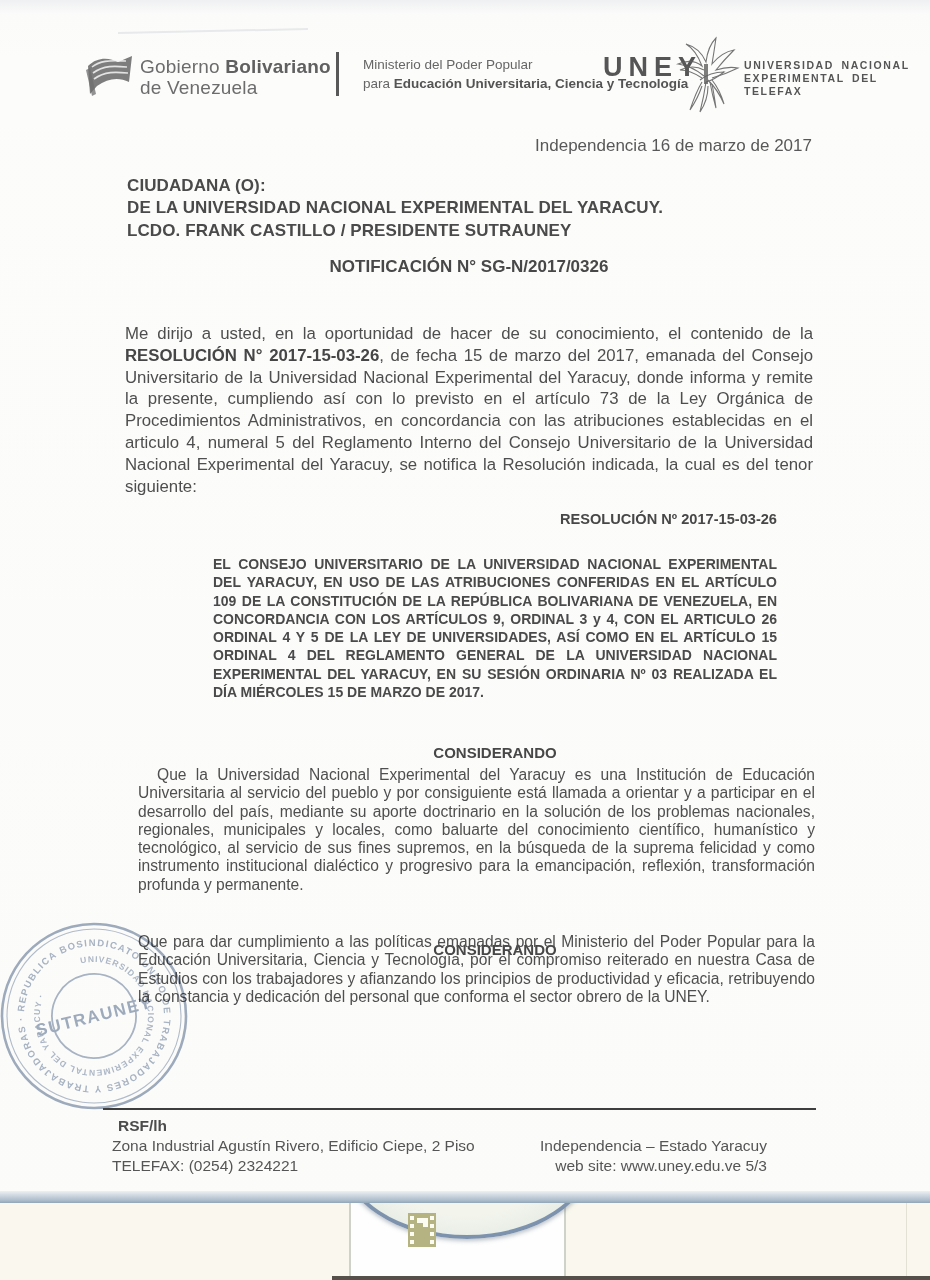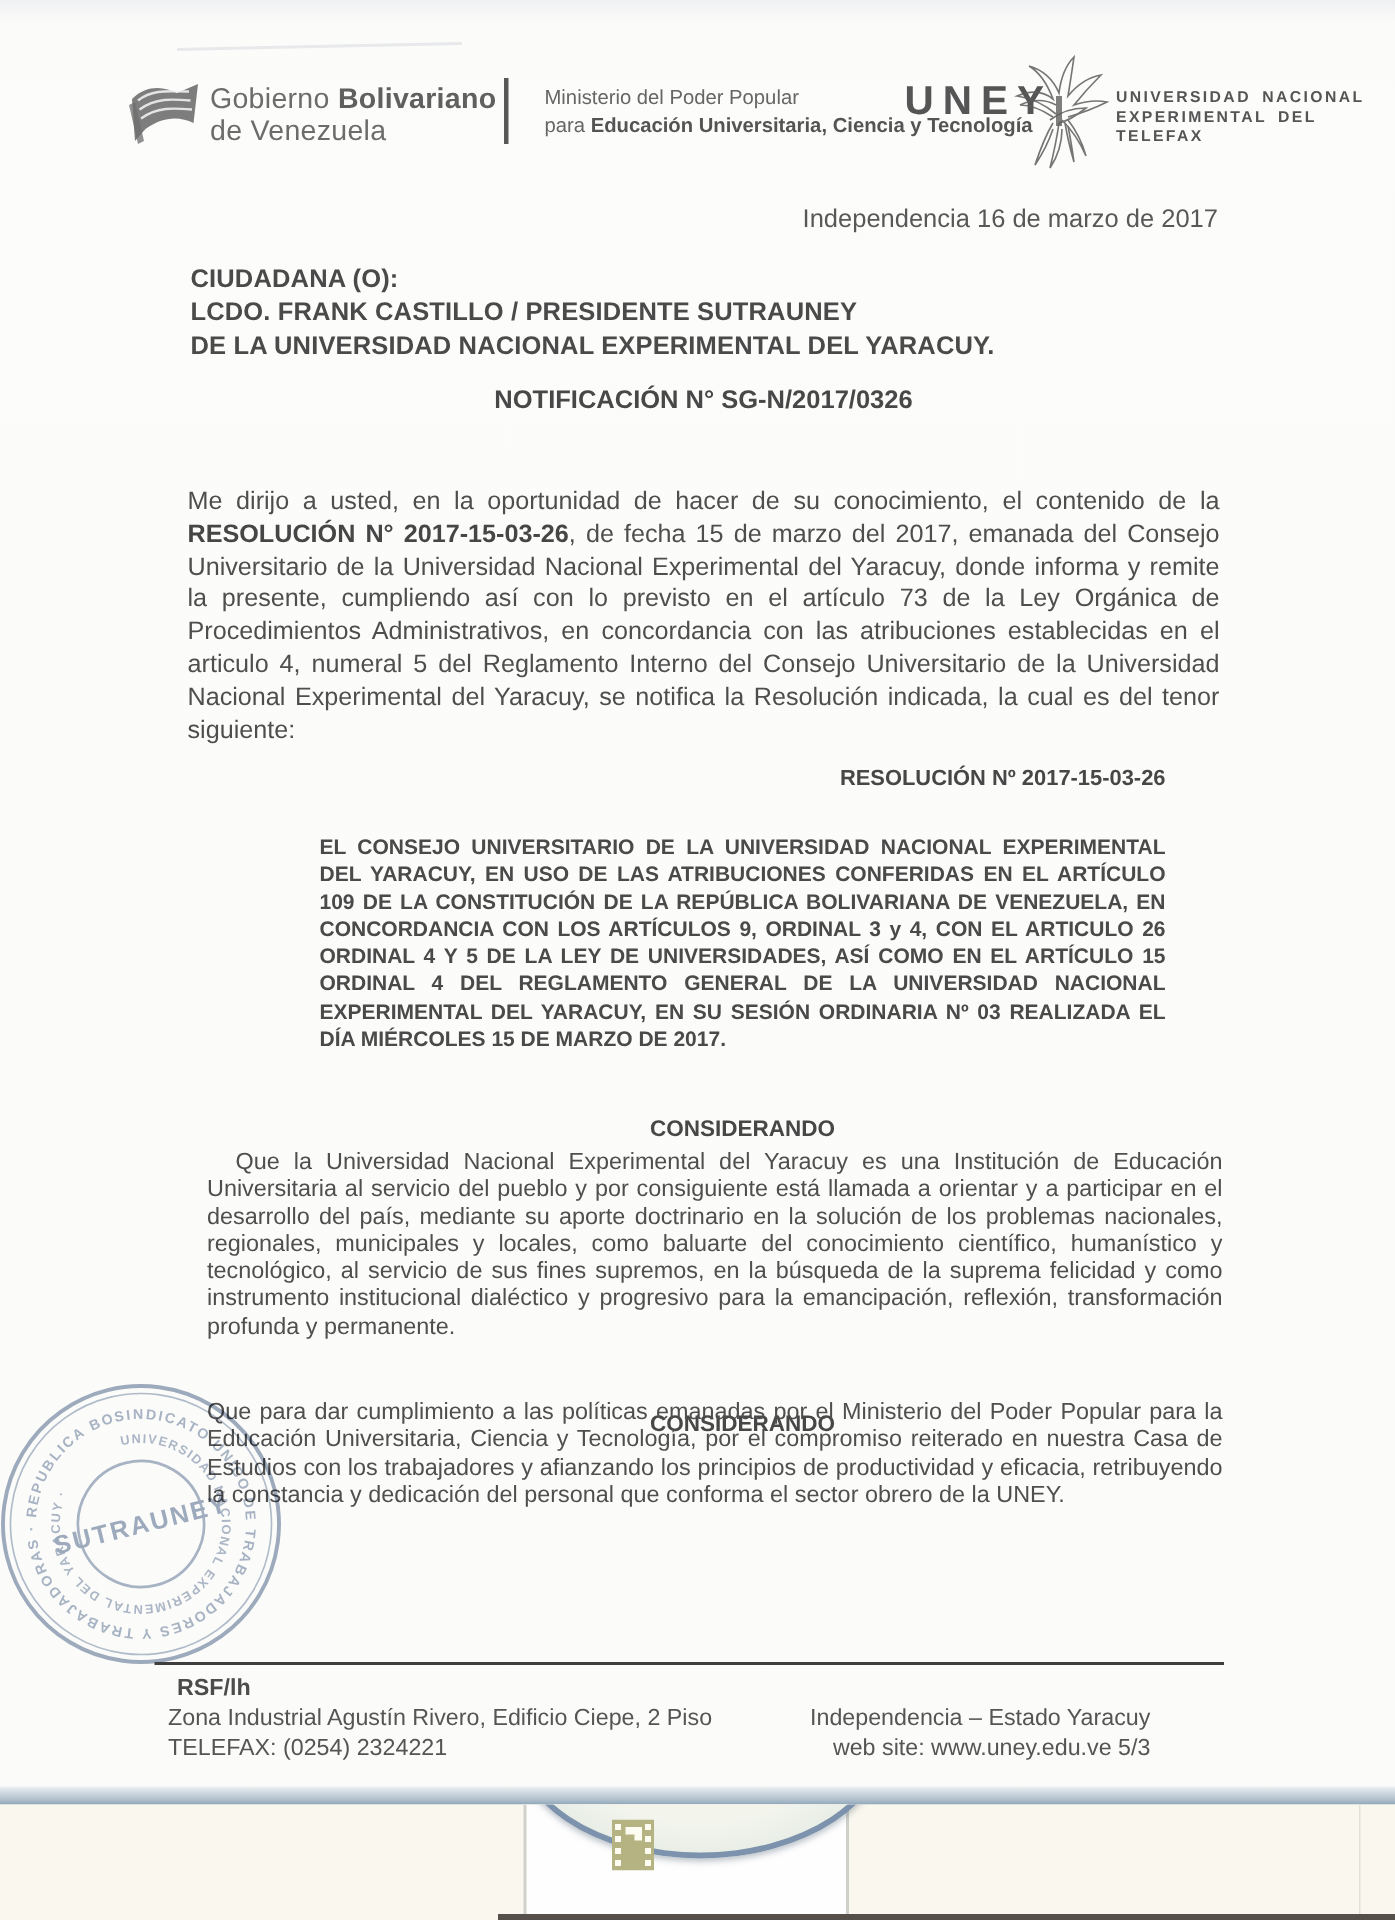--- a/index.html
+++ b/index.html
@@ -95,22 +95,22 @@
   </svg>
   <div class="abs uney-name">
     <div>UNIVERSIDAD NACIONAL</div>
     <div>EXPERIMENTAL DEL TELEFAX</div>
   </div>
 
   <div class="abs date-line">Independencia 16 de marzo de 2017</div>
 
   <div class="abs recipient">
     <div>CIUDADANA (O):</div>
+    <div>DE LA UNIVERSIDAD NACIONAL EXPERIMENTAL DEL YARACUY.</div>
     <div>LCDO. FRANK CASTILLO / PRESIDENTE SUTRAUNEY</div>
-    <div>DE LA UNIVERSIDAD NACIONAL EXPERIMENTAL DEL YARACUY.</div>
   </div>
 
   <div class="abs notif-title">NOTIFICACIÓN N° SG-N/2017/0326</div>
 
   <div class="abs intro"><span>Me dirijo a usted, en la oportunidad de hacer de su conocimiento, el contenido de la </span><b>RESOLUCIÓN N° 2017-15-03-26</b><span>, de fecha 15 de marzo del 2017, emanada del Consejo Universitario de la Universidad Nacional Experimental del Yaracuy, donde informa y remite la presente,  cumpliendo así con lo previsto en el artículo 73 de la Ley Orgánica de Procedimientos Administrativos, en concordancia con las atribuciones establecidas en el articulo 4, numeral 5 del Reglamento Interno del Consejo Universitario de la Universidad Nacional Experimental del Yaracuy, se notifica la Resolución indicada, la cual es del tenor siguiente:</span></div>
 
   <div class="abs res-title">RESOLUCIÓN Nº 2017-15-03-26</div>
   <div class="abs res-body">EL CONSEJO UNIVERSITARIO DE LA UNIVERSIDAD NACIONAL EXPERIMENTAL DEL YARACUY, EN USO DE LAS ATRIBUCIONES CONFERIDAS  EN EL ARTÍCULO 109 DE LA CONSTITUCIÓN DE LA REPÚBLICA BOLIVARIANA DE VENEZUELA, EN CONCORDANCIA CON LOS ARTÍCULOS 9, ORDINAL 3 y 4, CON EL ARTICULO 26 ORDINAL 4 Y 5  DE LA LEY DE UNIVERSIDADES, ASÍ COMO EN EL ARTÍCULO 15 ORDINAL 4 DEL REGLAMENTO GENERAL DE LA UNIVERSIDAD NACIONAL EXPERIMENTAL DEL YARACUY, EN SU SESIÓN ORDINARIA Nº 03 REALIZADA EL DÍA MIÉRCOLES 15 DE  MARZO DE 2017.</div>
 
   <div class="abs cons-title-1">CONSIDERANDO</div>

